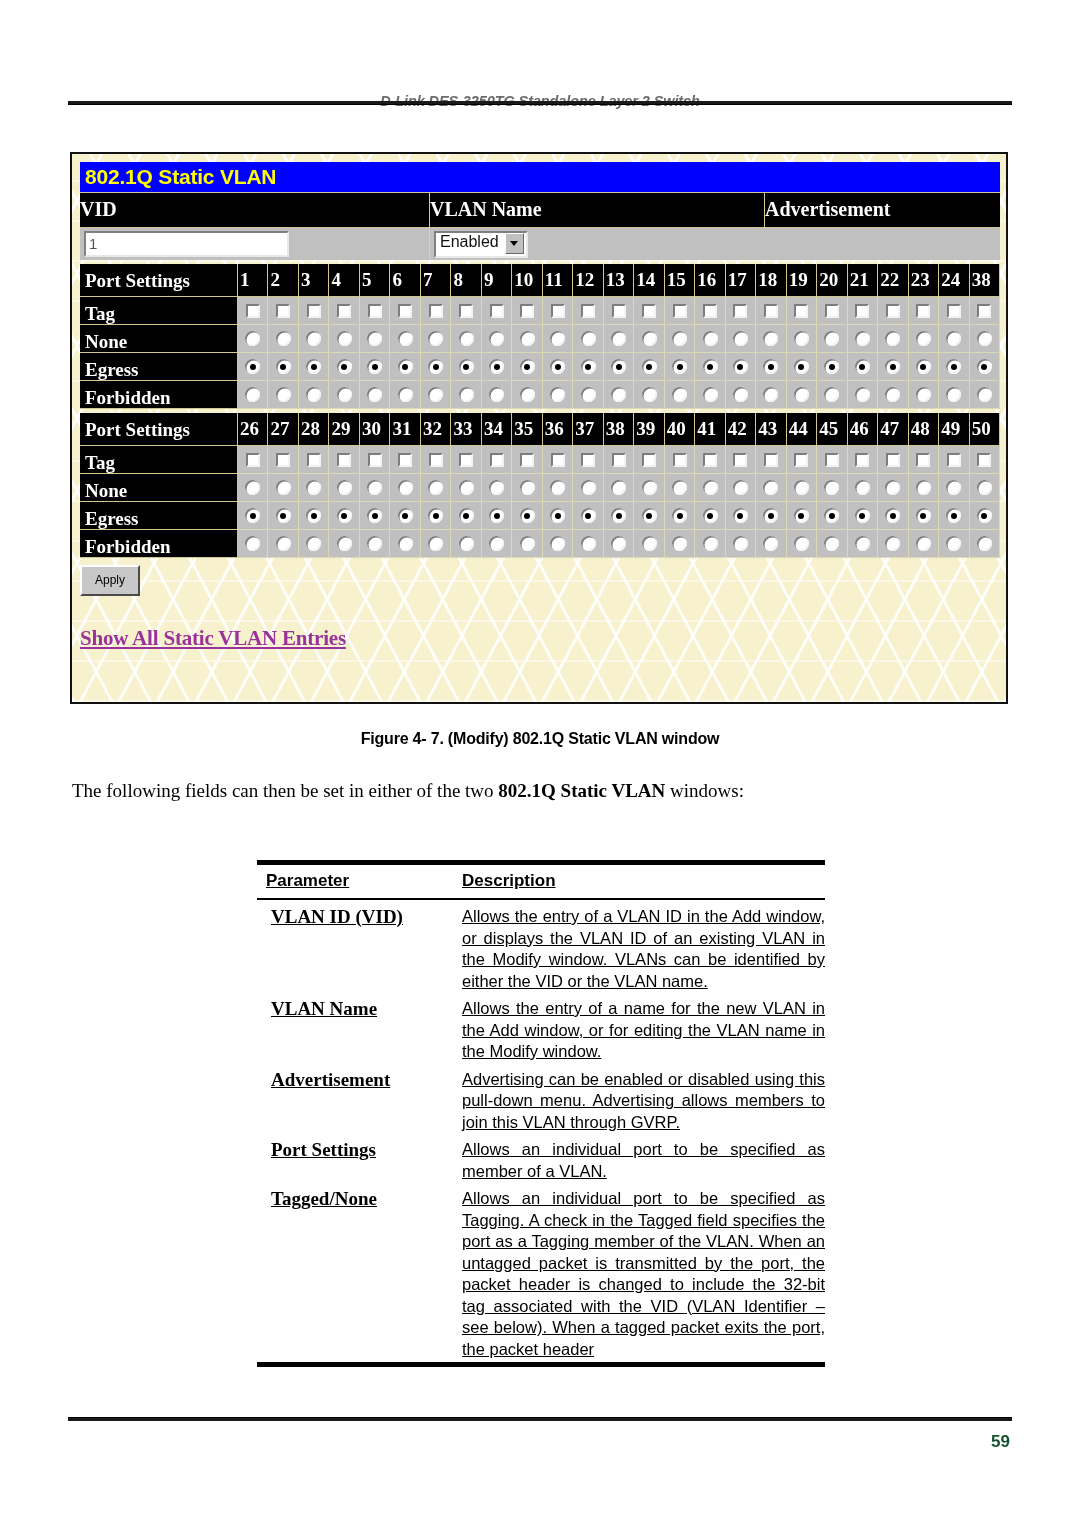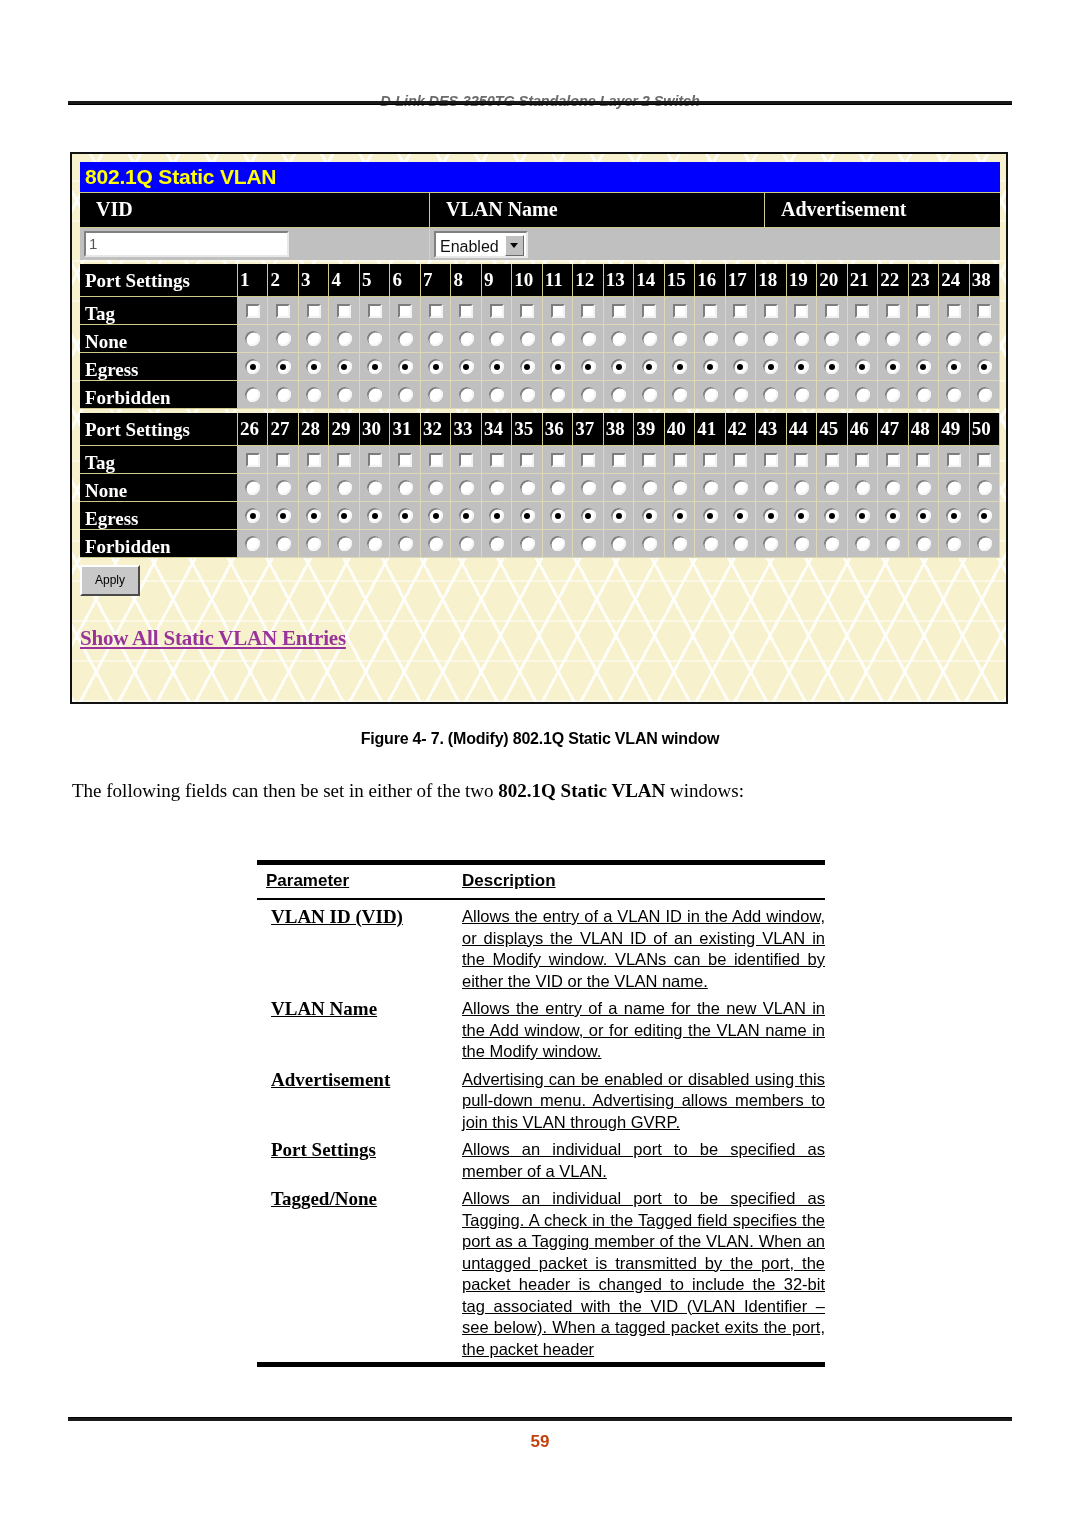--- a/index.html
+++ b/index.html
@@ -83,21 +83,21 @@
     background: #000;
     border-top: 1px solid #cfc98f;
     height: 34px;
   }
   .hdr-cell {
     color: #ffffff;
     font-family: "Liberation Serif", serif;
     font-weight: bold;
     font-size: 20px;
     line-height: 33px;
-    padding-left: 16px;
+    padding-left: 0;
     box-sizing: border-box;
     border-right: 1px solid #cfc98f;
   }
   .hdr-cell:last-child { border-right: none; }
   .c-vid   { width: 350px; }
   .c-name  { width: 335px; }
   .c-adv   { width: 235px; }
 
   .val-row {
     display: flex;
@@ -128,21 +128,21 @@
     height: 26px;
     line-height: 22px;
     padding: 0 3px;
     box-sizing: border-box;
   }
   #vid-input  { width: 205px; }
   #name-input { width: 190px; }
 
   .selbox {
     display: inline-flex;
-    align-items: flex-end;
+    align-items: flex-start;
     background: #ffffff;
     border-top: 2px solid #808080;
     border-left: 2px solid #808080;
     border-right: 2px solid #e8e8e8;
     border-bottom: 2px solid #e8e8e8;
     height: 27px;
     box-sizing: border-box;
     font-family: "Liberation Sans", sans-serif;
     font-size: 16px;
     color: #111;
@@ -348,25 +348,25 @@
     width: 944px;
     height: 3px;
     background: #1a1a1a;
     border-top: 1px solid #000;
   }
   #page-number {
     position: absolute;
     left: 70px;
     top: 1432px;
     width: 940px;
-    text-align: center;
+    text-align: right;
     font-family: "Liberation Sans", sans-serif;
     font-weight: bold;
     font-size: 17px;
-    color: #c2410c;
+    color: #14532d;
   }
 </style>
 </head>
 <body>
 
 <div id="page-header">D-Link DES-3250TG Standalone Layer 2 Switch</div>
 <div id="header-rule"></div>
 
 <div id="vlan-panel">
   <div class="panel-inner">

